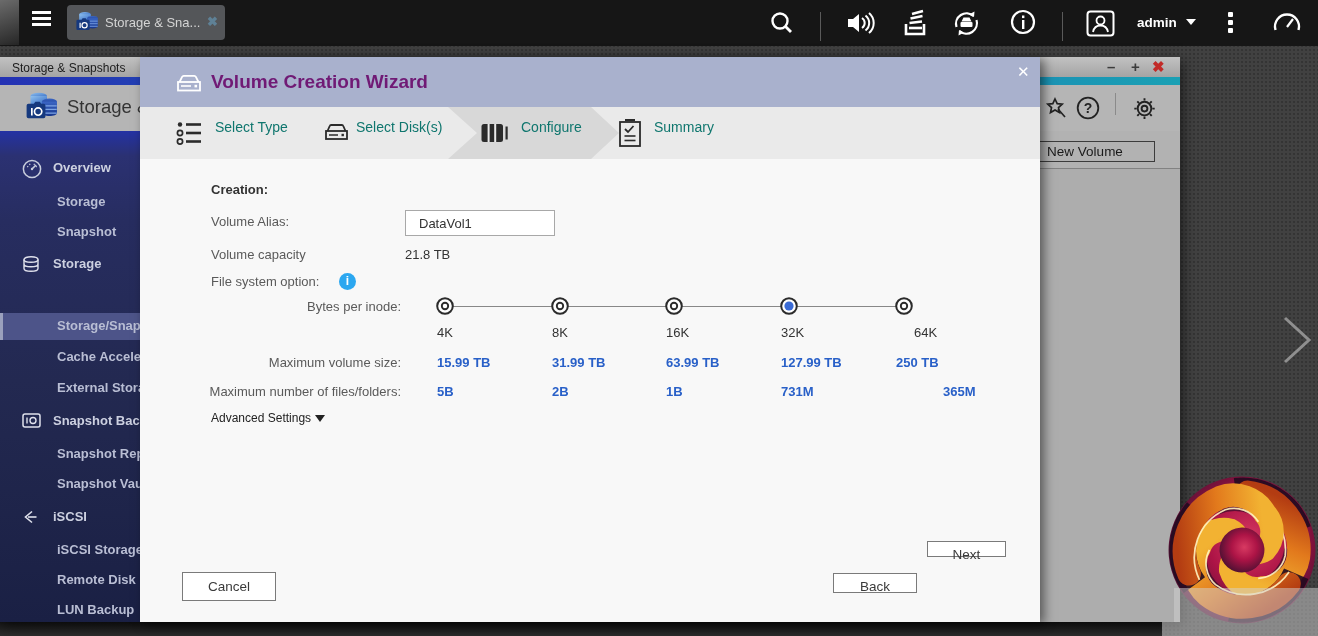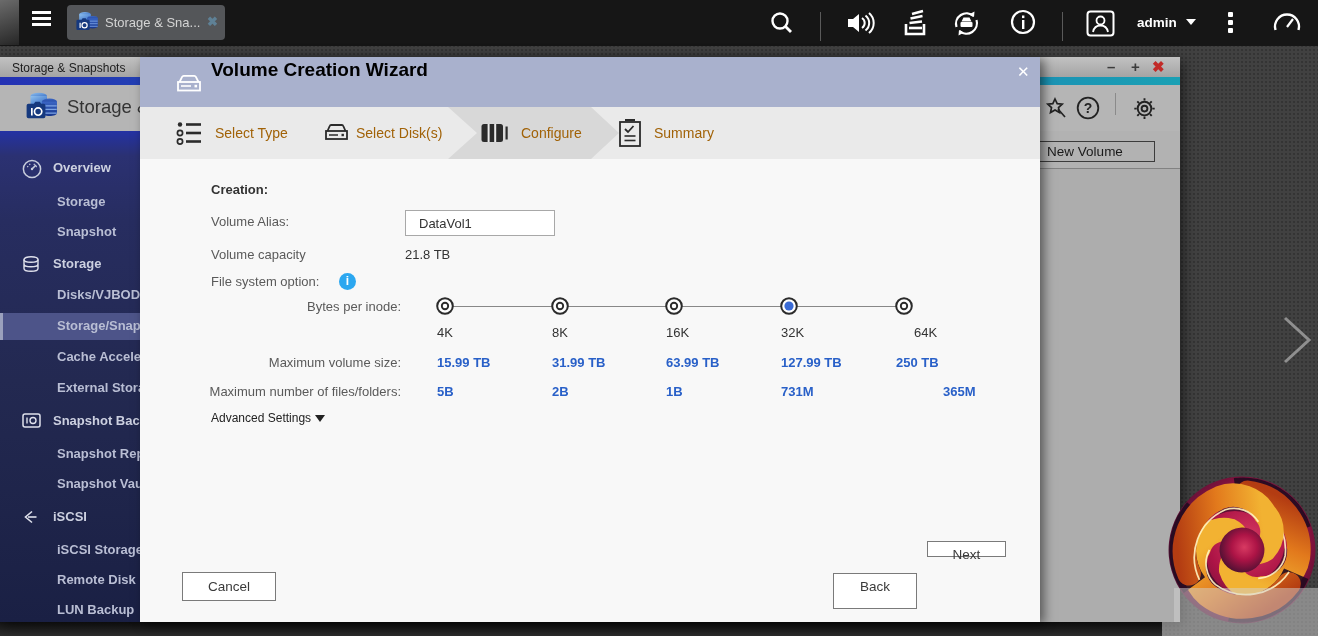--- a/index.html
+++ b/index.html
@@ -40,25 +40,25 @@
 .sitem{position:absolute;left:0;width:240px;height:28px;font-size:13px;line-height:28px;}
 .sitem.sec{color:#ccd0e0;font-weight:bold;}
 .sitem.sub{color:#b9bed4;font-weight:bold;padding-left:57px;}
 .sitem.sec span{position:absolute;left:53px;}
 .sitem .ic{position:absolute;left:22px;top:5px;}
 #selrow{position:absolute;left:0;top:182px;width:240px;height:27px;background:#4d5489;}
 #selbar{position:absolute;left:0;top:182px;width:3px;height:27px;background:#9aa0bd;}
 
 #dlg{position:absolute;left:140px;top:57px;width:900px;height:565px;background:#f8f8f8;box-shadow:4px 2px 10px rgba(0,0,0,.5);}
 #dtitle{position:absolute;left:0;top:0;width:900px;height:50px;background:#a9b1cd;}
-#dtitle .t{position:absolute;left:71px;top:2px;font-size:19px;font-weight:bold;color:#000000;}
+#dtitle .t{position:absolute;left:71px;top:14px;font-size:19px;font-weight:bold;color:#701a75;}
 #dtitle .x{position:absolute;left:877px;top:6px;font-size:15px;color:#fff;}
 #steps{position:absolute;left:0;top:50px;width:900px;height:52px;background:#eaeaea;}
 #steps svg.chv{position:absolute;left:0;top:0;}
-.stxt{position:absolute;top:18px;font-size:14px;color:#a16207;}
+.stxt{position:absolute;top:12px;font-size:14px;color:#0f766e;}
 
 #form{position:absolute;left:0;top:102px;width:900px;height:463px;font-size:13px;color:#5a5a5a;}
 #cfg{position:absolute;left:71px;top:23px;color:#333;font-weight:bold;}
 .lab{position:absolute;left:71px;}
 #alias-in{position:absolute;left:265px;top:51px;width:150px;height:26px;border:1px solid #a8a8a8;background:#fff;font-size:13px;color:#333;font-family:"Liberation Sans",sans-serif;padding-left:13px;}
 #cap{position:absolute;left:265px;color:#333;}
 #info{position:absolute;left:199px;top:114px;width:17px;height:17px;border-radius:50%;background:#2ba7f0;color:#fff;text-align:center;font-size:12px;font-weight:bold;line-height:17px;}
 .rlab{position:absolute;text-align:right;width:200px;left:61px;}
 #sliderline{position:absolute;left:304px;top:147px;width:460px;height:1px;background:#888;}
 .knob{position:absolute;top:137px;}
@@ -268,21 +268,20 @@
       </div>
     <div class="sitem sub" style="top:57px">Storage</div>
     <div class="sitem sub" style="top:87px">Snapshot</div>
     <div class="sitem sec" style="top:119px">
         <svg class="ic" width="18" height="18" viewBox="0 0 18 18">
           <ellipse cx="9" cy="4.5" rx="7" ry="2.8" fill="none" stroke="#dfe1ec" stroke-width="1.4"></ellipse>
           <path d="M2 4.5 v4.5 c0 1.6 3.1 2.8 7 2.8 s7-1.2 7-2.8 v-4.5 M2 9 v4.5 c0 1.6 3.1 2.8 7 2.8 s7-1.2 7-2.8 v-4.5" fill="none" stroke="#dfe1ec" stroke-width="1.4"></path>
         </svg>
         <span>Storage</span>
       </div>
-    <div class="sitem sub" style="top:150px">Disks/VJBOD</div>
     <div id="selrow"></div>
       <div id="selbar"></div>
     <div class="sitem sub" style="top:181px">Storage/Snapshots</div>
     <div class="sitem sub" style="top:212px">Cache Acceleration</div>
     <div class="sitem sub" style="top:243px">External Storage</div>
     <div class="sitem sec" style="top:276px">
         <svg class="ic" width="19" height="17" viewBox="0 0 19 17">
           <rect x="1" y="2" width="17" height="13" rx="2" fill="none" stroke="#dfe1ec" stroke-width="1.5"></rect>
           <circle cx="11" cy="8.5" r="3" fill="none" stroke="#dfe1ec" stroke-width="1.4"></circle>
           <line x1="5" y1="5.5" x2="5" y2="11.5" stroke="#dfe1ec" stroke-width="1.4"></line>
@@ -396,15 +395,15 @@
       <div class="col kv" style="left: 641px; top: 225px; color: rgb(41, 96, 200);">731M</div>
       <svg class="knob" width="20" height="20" style="left: 753.5px;">
         <circle cx="10" cy="10" r="7.8" fill="#fff" stroke="#2b2b2b" stroke-width="2"></circle>
         <circle cx="10" cy="10" r="3.2" fill="none" stroke="#2b2b2b" stroke-width="1.9"></circle>
       </svg>
       <div class="col " style="left: 756px; top: 166px; color: rgb(51, 51, 51); margin-left: 18px;">64K</div>
       <div class="col kv" style="left: 756px; top: 196px; color: rgb(41, 96, 200);">250 TB</div>
       <div class="col kv" style="left: 756px; top: 225px; color: rgb(41, 96, 200); margin-left: 47px;">365M</div>
     </div>
   <div class="btn" style="left:42px;top:515px;width:94px;height:29px;line-height:27px;">Cancel</div>
-  <div class="btn" style="left:693px;top:516px;width:84px;height:36px;line-height:26px;">Back</div>
+  <div class="btn" style="left:693px;top:516px;width:84px;height:20px;line-height:26px;">Back</div>
   <div class="btn" style="left:787px;top:484px;width:79px;height:16px;line-height:26px;">Next</div>
 </div>
 
 </body></html>

